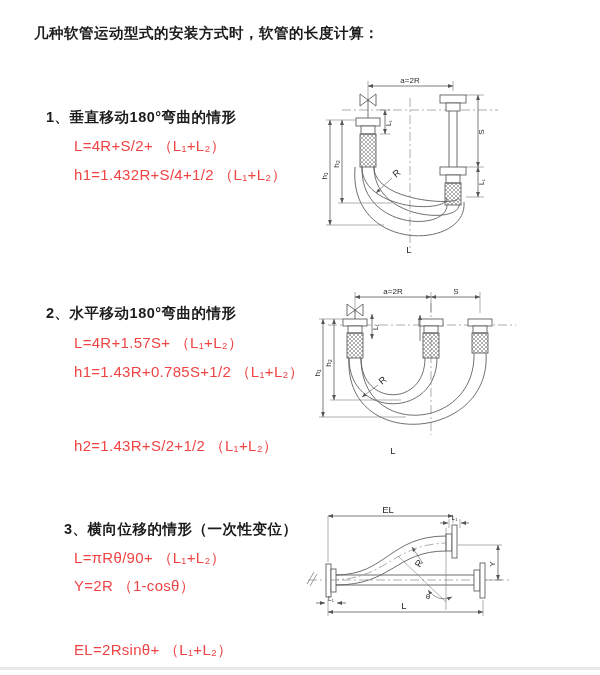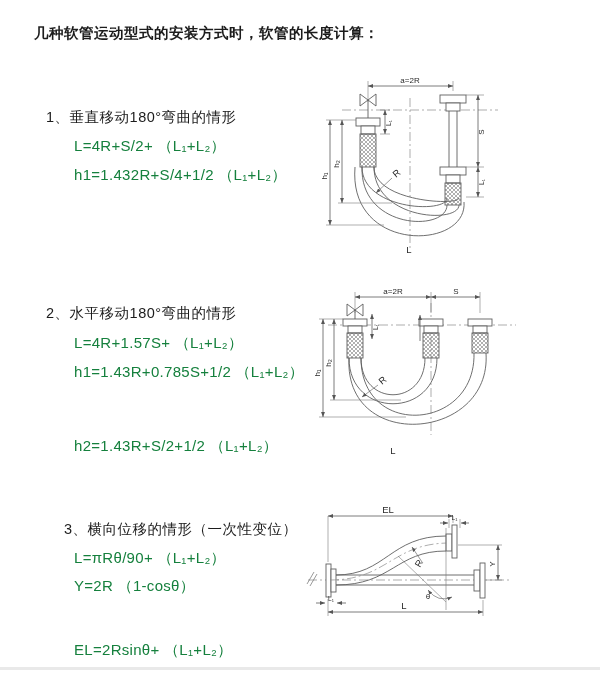--- a/index.html
+++ b/index.html
@@ -6,22 +6,22 @@
   #page{
     position:relative;
     width:600px;height:675px;
     background:#ffffff;
     overflow:hidden;
     font-family:"Liberation Sans","DejaVu Sans",sans-serif;
     color:#1c1c1c;
   }
   .t{position:absolute;white-space:pre;}
   .title{font-size:14.5px;font-weight:700;letter-spacing:.5px;}
-  .heading{font-size:14.5px;font-weight:400;letter-spacing:.5px;}
-  .formula{font-size:15px;font-weight:400;letter-spacing:.3px;color:#15803d;}
+  .heading{font-size:14.5px;font-weight:700;letter-spacing:.5px;}
+  .formula{font-size:15px;font-weight:400;letter-spacing:.3px;color:#ef4444;}
   svg{position:absolute;overflow:visible;}
   .pipe{stroke:#5f5f5f;stroke-width:.9;fill:none;}
   .thin{stroke:#6e6e6e;stroke-width:.7;fill:none;}
   .cl{stroke:#8a8a8a;stroke-width:.7;fill:none;stroke-dasharray:9 3 2 3;}
   .dim{stroke:#5a5a5a;stroke-width:.8;fill:none;}
   .ext{stroke:#787878;stroke-width:.6;fill:none;}
   .fit{fill:#ffffff;stroke:#5f5f5f;stroke-width:.9;}
   .lbl{font-family:"Liberation Sans","DejaVu Sans",sans-serif;font-size:8px;fill:#2a2a2a;}
   .lbl9{font-family:"Liberation Sans","DejaVu Sans",sans-serif;font-size:9.5px;fill:#2a2a2a;}
   .lbl7{font-family:"Liberation Sans","DejaVu Sans",sans-serif;font-size:6.5px;fill:#2a2a2a;}

